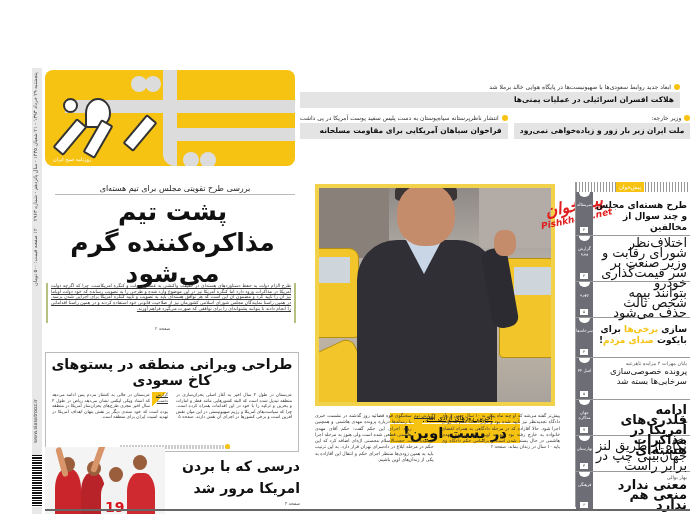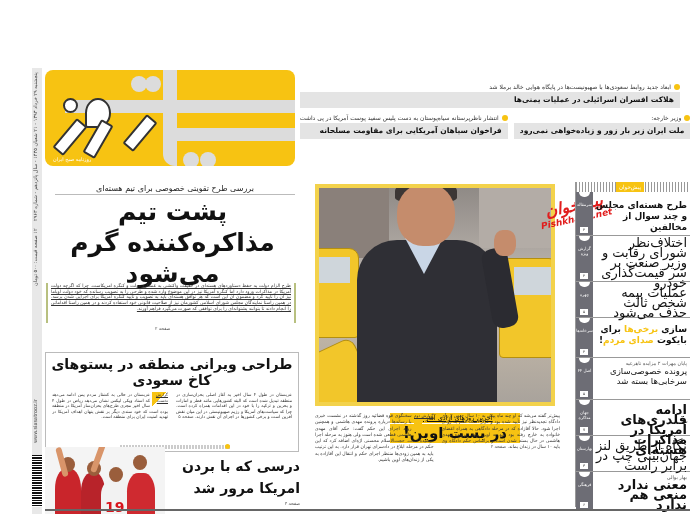--- a/index.html
+++ b/index.html
@@ -141,21 +141,21 @@
       <div class="tn-small"><span class="yb"></span><span>انتشار ناظرپرستانه سیاه‌پوستان به دست پلیس سفید پوست آمریکا در پی داشت</span></div>
       <div class="tn-box">فراخوان سیاهان آمریکایی برای مقاومت مسلحانه</div>
     </div>
     <div style="flex:0.85">
       <div class="tn-small"><span class="yb"></span><span>وزیر خارجه:</span></div>
       <div class="tn-box">ملت ایران زیر بار زور و زیاده‌خواهی نمی‌رود</div>
     </div>
   </div>
 </div>
 
-<div class="kicker1 rtl">بررسی طرح تقویتی خصوصی برای تیم هسته‌ای</div>
+<div class="kicker1 rtl">بررسی طرح تقویتی مجلس برای تیم هسته‌ای</div>
 <div class="headline1 rtl">پشت تیم مذاکره‌کننده گرم می‌شود</div>
 <div class="lead1 rtl"><span>طرح الزام دولت به حفظ دستاوردهای هسته‌ای در حقیقت واکنشی به عملکرد دولت و کنگره امریکاست. چرا که اگرچه دولت آمریکا در مذاکرات ورود دارد اما کنگره آمریکا نیز در این موضوع وارد شده و طرحی را به تصویب رسانده که خود دولت اوباما نیز آن را تایید کرد و مضمون آن این است که هر توافق هسته‌ای باید به تصویب و تایید کنگره آمریکا برای اجرایی شدن برسد. در همین راستا نمایندگان مجلس شورای اسلامی کشورمان نیز از صلاحیت قانونی خود استفاده کردند و در همین راستا اقداماتی را انجام دادند تا بتوانند پشتوانه‌ای را برای توافقی که صورت می‌گیرد فراهم آورند.</span></div>
 <div class="pageref pr1 rtl">صفحه ۲</div>
 
 <div class="box2 rtl">
   <div class="headline2">طراحی ویرانی منطقه در پستوهای کاخ سعودی</div>
   <div class="b2cols">
     <div class="c"><span class="inset">گزارش نخست</span><span>عربستان در حالی به کشتار مردم یمن ادامه می‌دهد که اسناد ویکی لیکس نشان می‌دهد ریاض در طول ۴ سال اخیر مجری طرح‌های بحران‌ساز آمریکا در منطقه بوده است که خود سندی دیگر بر نقش پنهان اهداف آمریکا در تهدید امنیت ایران برای منطقه است.</span></div>
     <div class="c"><span>عربستان در طول ۴ سال اخیر به آغاز اصلی بحران‌سازی در منطقه تبدیل شده است که البته کشورهایی مانند قطر و امارات و بحرین و ترکیه را با خود در این اقدامات همراه کرده است. چرا که سیاست‌های آمریکا و رژیم صهیونیستی در این میان نقش آفرین است و برخی کشورها در اجرای آن نقش دارند.</span> <span class="pageref">صفحه ۵</span></div>
   </div>
@@ -232,21 +232,21 @@
   <div class="rail-item" style="height:46px">
     <div class="rail-badge"><span>گزارش ویژه</span><div class="pg">۲</div></div>
     <div class="rail-text">
         <div class="t">اختلاف‌نظر شورای رقابت و وزیر صنعت بر سر قیمت‌گذاری خودرو</div>
       </div>
   </div>
 
   <div class="rail-item" style="height:36px">
     <div class="rail-badge"><span>چهره</span><div class="pg">۵</div></div>
     <div class="rail-text">
-        <div class="t" style="padding-top:4px">عملیات بیمه شخص ثالث حذف می‌شود</div>
+        <div class="t" style="padding-top:4px">بتوانند بیمه شخص ثالث حذف می‌شود</div>
       </div>
   </div>
 
   <div class="rail-item" style="height:40px">
     <div class="rail-badge"><span>سرخانه‌ها</span><div class="pg">۲</div></div>
     <div class="rail-text">
         <div class="t b big" style="padding-top:4px"><span>سازی </span><span class="y">برخی‌ها</span><span> برای بایکوت </span><span class="y">صدای مردم</span><span>!</span></div>
       </div>
   </div>
 

